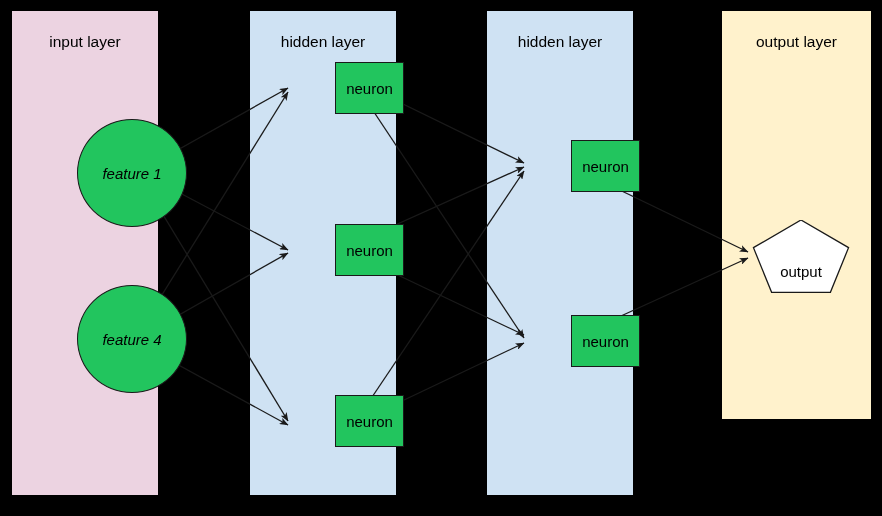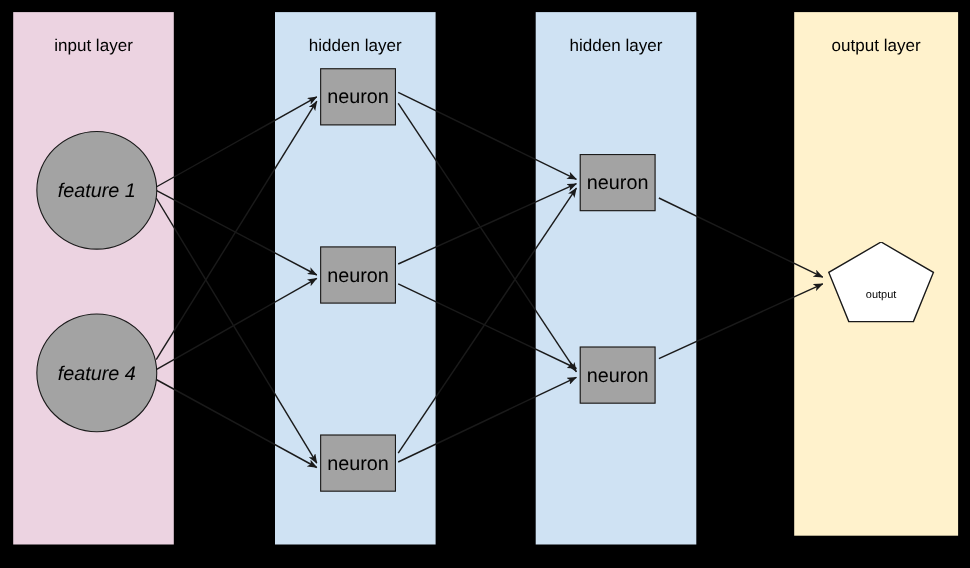--- a/index.html
+++ b/index.html
@@ -33,67 +33,68 @@
   #edges {
     position: absolute;
     left: 0;
     top: 0;
     width: 882px;
     height: 516px;
     pointer-events: none;
   }
   .node {
     position: absolute;
-    background: #a3a3a3;
+    background: #22c55e;
     border: 1.3px solid #1a1a1a;
     box-sizing: border-box;
     display: flex;
     align-items: center;
     justify-content: center;
-    font-size: 18px;
+    font-size: 15px;
     color: #000000;
     user-select: none;
+    margin-left: 44px;
   }
   .node.circle {
     border-radius: 50%;
     font-style: italic;
   }
   .pentagon-wrap {
     position: absolute;
   }
   .pentagon-wrap svg {
     position: absolute;
     left: 0;
     top: 0;
   }
   .pentagon-label {
     position: absolute;
     width: 100%;
     text-align: center;
-    font-size: 10px;
+    font-size: 15px;
     color: #000000;
     user-select: none;
   }
 </style>
 </head>
 <body>
 
 <div id="canvas">
 
   <div id="panels">
       <div class="layer-panel" style="left: 12px; top: 11px; width: 146px; height: 484px; background: rgb(236, 211, 225);">
         <div class="layer-title" style="top: 23px;">input layer</div>
       </div>
       <div class="layer-panel" style="left: 250px; top: 11px; width: 146px; height: 484px; background: rgb(207, 226, 243);">
         <div class="layer-title" style="top: 23px;">hidden layer</div>
       </div>
       <div class="layer-panel" style="left: 487px; top: 11px; width: 146px; height: 484px; background: rgb(207, 226, 243);">
         <div class="layer-title" style="top: 23px;">hidden layer</div>
       </div>
-      <div class="layer-panel" style="left: 722px; top: 11px; width: 149px; height: 476px; background: rgb(255, 242, 204);">
+      <div class="layer-panel" style="left: 722px; top: 11px; width: 149px; height: 408px; background: rgb(255, 242, 204);">
         <div class="layer-title" style="top: 23px;">output layer</div>
       </div>
     </div>
 
   <svg id="edges" viewBox="0 0 882 516" width="882" height="516">
     <defs>
       <marker id="arrowhead" markerWidth="9" markerHeight="7" refX="8.4" refY="3.5" orient="auto" markerUnits="userSpaceOnUse">
         <path d="M0,0 L9,3.5 L0,7 L2.2,3.5 z" fill="#1a1a1a"></path>
       </marker>
     </defs>

